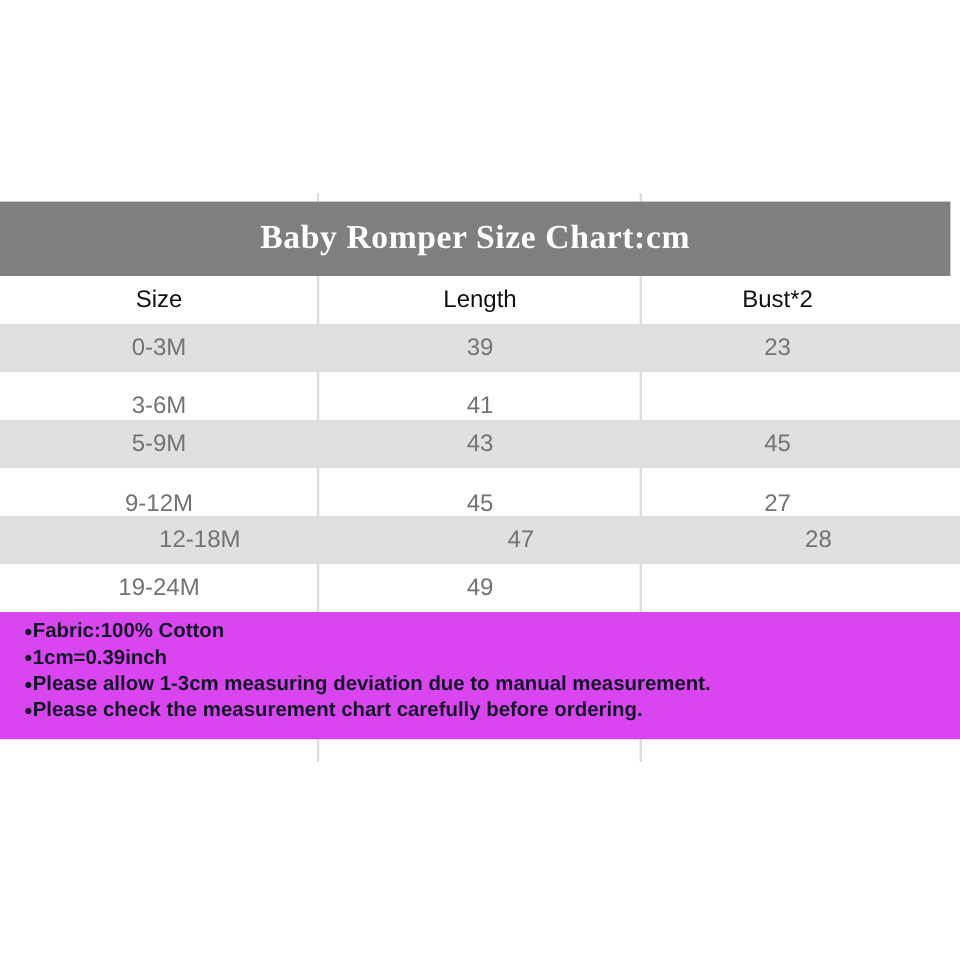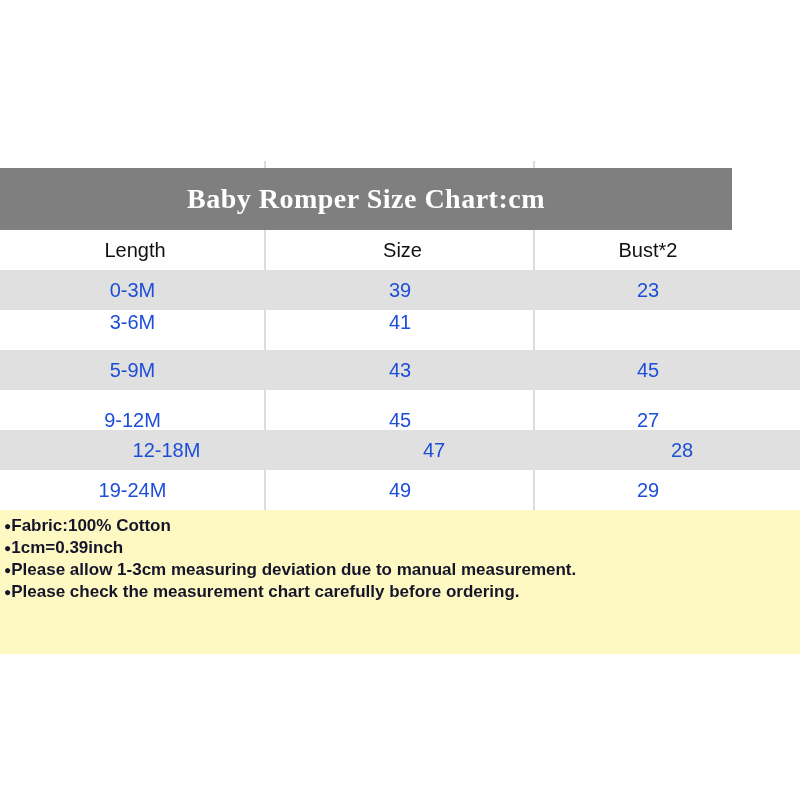--- a/index.html
+++ b/index.html
@@ -20,21 +20,21 @@
     background: #dcdcdc;
     z-index: 0;
   }
   .divider.d1 { left: 264px; }
   .divider.d2 { left: 533px; }
 
   
   .title-band {
     position: absolute;
     left: 0; top: 168px;
-    width: 732px; height: 62px;
+    width: 792px; height: 62px;
     background: #7f7f7f;
     display: flex; align-items: center; justify-content: center;
     z-index: 1;
   }
   .title-band .title {
     font-family: "Liberation Serif", serif;
     font-weight: bold;
     font-size: 28px;
     letter-spacing: 0.5px;
     color: #ffffff;
@@ -43,43 +43,43 @@
   
   .t-row {
     position: absolute;
     left: 0; width: 800px; height: 40px;
     display: flex;
     z-index: 1;
   }
   .t-row .cell {
     display: flex; align-items: center; justify-content: center;
     font-size: 20px;
-    color: #1d4ed8;
+    color: #737373;
   }
   .cell.c1 { width: 265px; }
   .cell.c2 { width: 270px; }
   .cell.c3 { width: 226px; }
   .header-row { top: 230px; }
   .header-row .cell { color: #111111; }
   .r0 { top: 270px; }
-  .r1 { top: 302px; }
+  .r1 { top: 318px; }
   .r2 { top: 350px; }
   .r3 { top: 400px; }
   .r4 { top: 430px; padding-left: 34px; }
   .r5 { top: 470px; }
   .stripe { background: #e0e0e0; }
 
   
   .notes {
     position: absolute;
     left: 0; top: 510px;
-    width: 800px; height: 144px;
-    background: #fef9c3;
+    width: 800px; height: 106px;
+    background: #d946ef;
     box-sizing: border-box;
-    padding: 5px 4px;
+    padding: 5px 20px;
     z-index: 1;
   }
   .note-line {
     font-weight: bold;
     font-size: 17px;
     line-height: 21px;
     color: #15152a;
     white-space: nowrap;
   }
   .note-line .bullet {
@@ -93,22 +93,22 @@
 <div class="sheet">
 
   <div class="divider d1"></div>
   <div class="divider d2"></div>
 
   <div class="title-band">
     <div class="title">Baby Romper Size Chart:cm</div>
   </div>
 
   <div class="t-row header-row">
+    <div class="cell c1">Size</div>
     <div class="cell c2">Length</div>
-    <div class="cell c1">Size</div>
     <div class="cell c3">Bust*2</div>
   </div>
 
   <div class="t-row r0 stripe">
     <div class="cell c1">0-3M</div>
     <div class="cell c2">39</div>
     <div class="cell c3">23</div>
   </div>
 
   <div class="t-row r1">
@@ -130,21 +130,20 @@
 
   <div class="t-row r4 stripe">
     <div class="cell c1">12-18M</div>
     <div class="cell c2">47</div>
     <div class="cell c3">28</div>
   </div>
 
   <div class="t-row r5">
     <div class="cell c1">19-24M</div>
     <div class="cell c2">49</div>
-    <div class="cell c3">29</div>
   </div>
 
   <div class="notes">
     <div class="note-line"><span class="bullet">●</span><span>Fabric:100% Cotton</span></div>
     <div class="note-line"><span class="bullet">●</span><span>1cm=0.39inch</span></div>
     <div class="note-line"><span class="bullet">●</span><span>Please allow 1-3cm measuring deviation due to manual measurement.</span></div>
     <div class="note-line"><span class="bullet">●</span><span>Please check the measurement chart carefully before ordering.</span></div>
   </div>
 
 </div>

